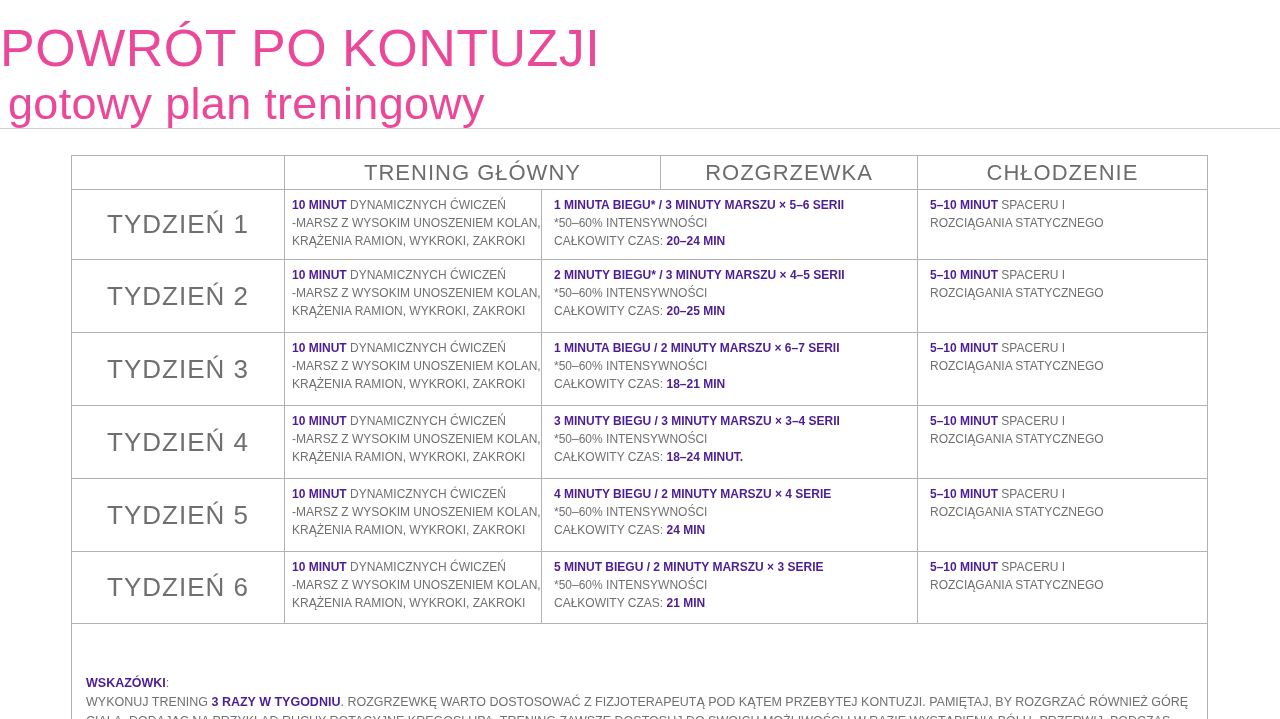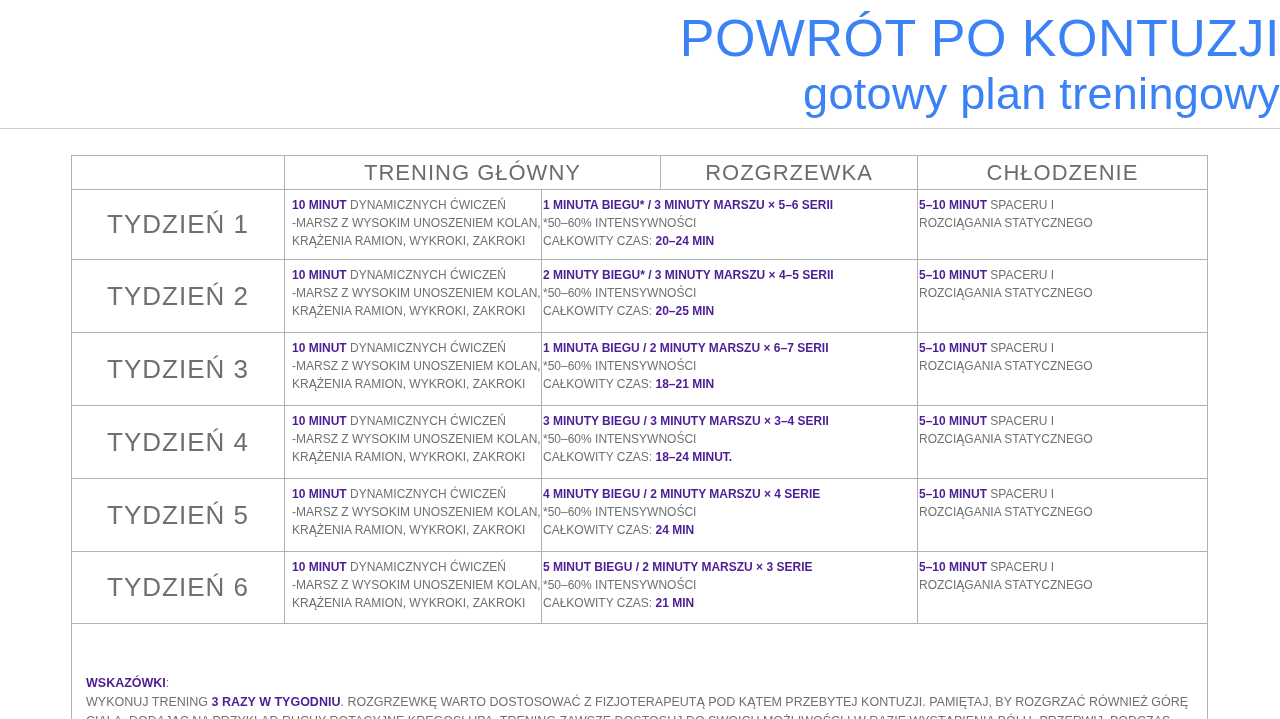--- a/index.html
+++ b/index.html
@@ -8,22 +8,22 @@
     width: 1280px; height: 719px;
     background: #ffffff;
     font-family: "Liberation Sans", sans-serif;
     position: relative;
     overflow: hidden;
     color: #6e6e6e;
   }
 
   
   .title-block {
-    position: absolute; top: 8px; left: 0; width: 100%;
-    text-align: right; color: #3b82f6;
+    position: absolute; top: 18px; left: 0; width: 100%;
+    text-align: left; color: #ec4899;
   }
   .title-main { font-size: 52px; line-height: 60px; letter-spacing: 0.5px; }
   .title-sub  { font-size: 45px; line-height: 52px; letter-spacing: 0.3px; margin-left: 8px; }
 
   .top-rule {
     position: absolute; top: 128px; left: 0; width: 1280px;
     border-top: 1px solid #cfcfcf; height: 0;
   }
 
   
@@ -52,21 +52,21 @@
     display: flex; align-items: center; justify-content: center;
     font-size: 22px; color: #6c6c6c; letter-spacing: 1px;
   }
 
   .week-cell {
     display: flex; align-items: center; justify-content: center;
     font-size: 26px; color: #6f6f6f; letter-spacing: 1px;
   }
 
   .body-cell { padding: 6px 6px 0 7px; font-size: 12px; line-height: 18px; color: #707070; }
-  .col-main.body-cell, .col-cool.body-cell { padding-left: 1px; }
+  .col-main.body-cell, .col-cool.body-cell { padding-left: 12px; }
   .line { white-space: nowrap; }
   .b { font-weight: bold; color: #4c1d95; }
 
   
   .tips-row { }
   .tips-cell {
     width: 100%; padding: 7px 14px 8px 14px;
     font-size: 12.5px; line-height: 19px; color: #707070;
   }
   .tips-cell .tips-heading { white-space: nowrap; margin-top: 43px; }

